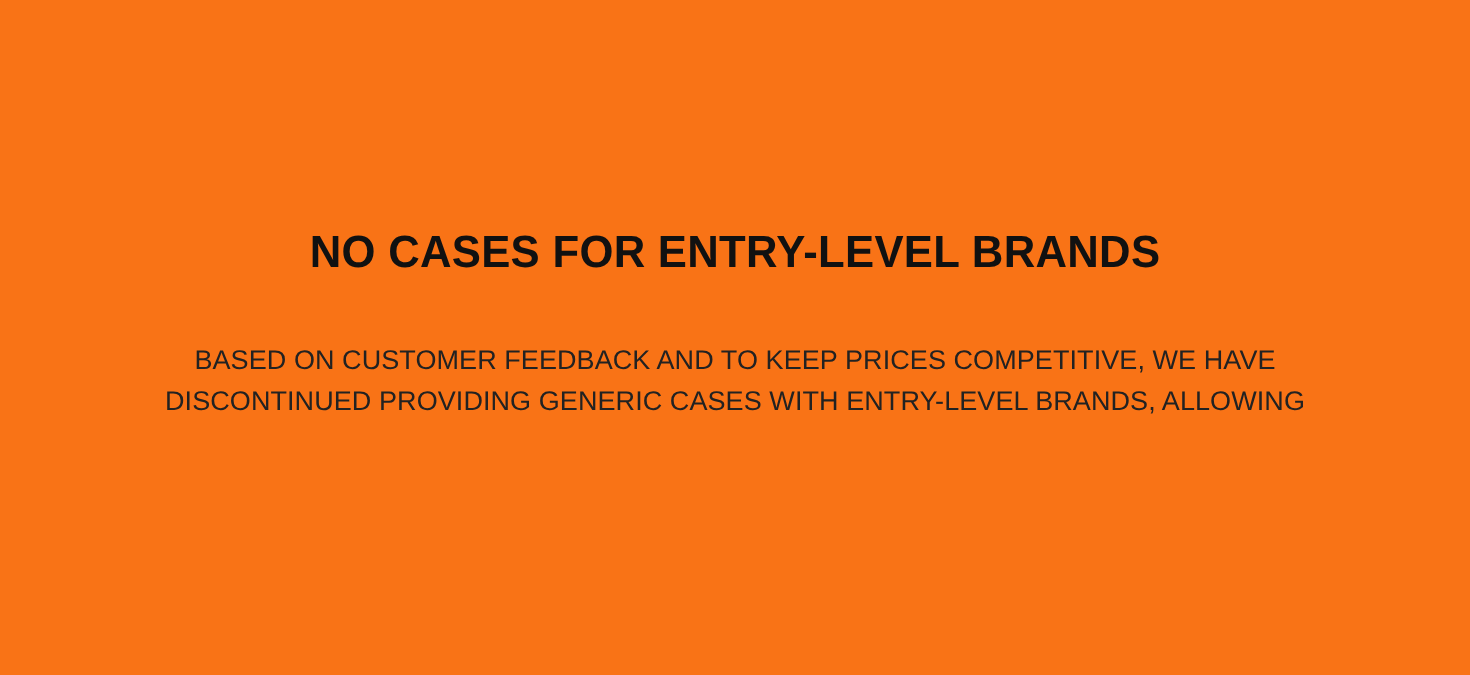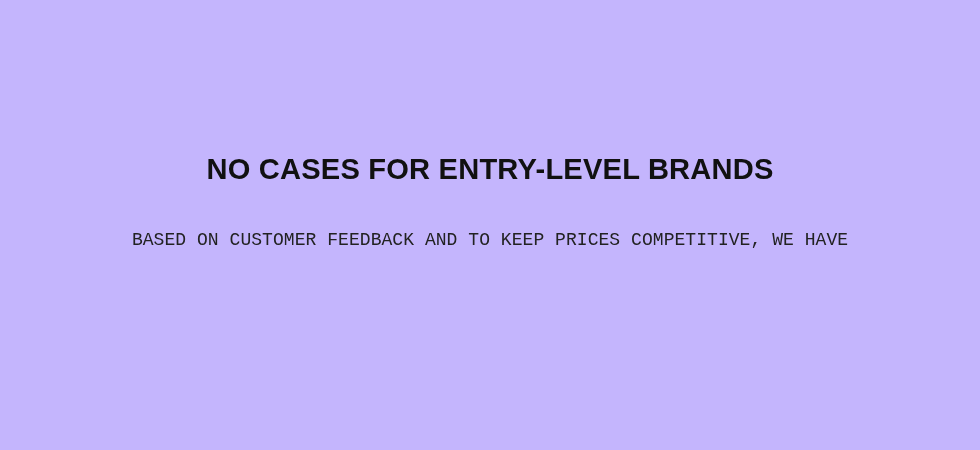--- a/index.html
+++ b/index.html
@@ -11,21 +11,21 @@
     height: 450px;
     background: #ffffff;
     font-family: "Liberation Sans", sans-serif;
     -webkit-font-smoothing: antialiased;
     overflow: hidden;
   }
 
   .promo-banner {
     width: 980px;
     height: 450px;
-    background: #c4b5fd;
+    background: #f97316;
     box-sizing: border-box;
     position: relative;
   }
 
   .content-block {
     position: absolute;
     left: 0;
     top: 0;
     width: 980px;
     text-align: center;
@@ -48,21 +48,21 @@
     transform-origin: center top;
     white-space: nowrap;
   }
 
   .promo-body {
     margin: 0;
     position: absolute;
     top: 227px;
     left: 97px;
     width: 786px;
-    font-family: Liberation Mono, monospace;
+    font-family: Liberation Sans, sans-serif;
     font-size: 18px;
     font-weight: 400;
     line-height: 27px;
     letter-spacing: 0.05px;
     color: #222222;
     text-transform: uppercase;
     text-align: center;
   }
 
   .promo-body .body-line {
@@ -73,16 +73,17 @@
 </head>
 <body>
 
 <div class="promo-banner">
   <div class="content-block">
 
     <h2 class="promo-heading">NO CASES FOR ENTRY-LEVEL BRANDS</h2>
 
     <p class="promo-body">
       <span class="body-line">BASED ON CUSTOMER FEEDBACK AND TO KEEP PRICES COMPETITIVE, WE HAVE</span>
+      <span class="body-line">DISCONTINUED PROVIDING GENERIC CASES WITH ENTRY-LEVEL BRANDS, ALLOWING</span>
     </p>
 
   </div>
 </div>
 
 </body></html>

